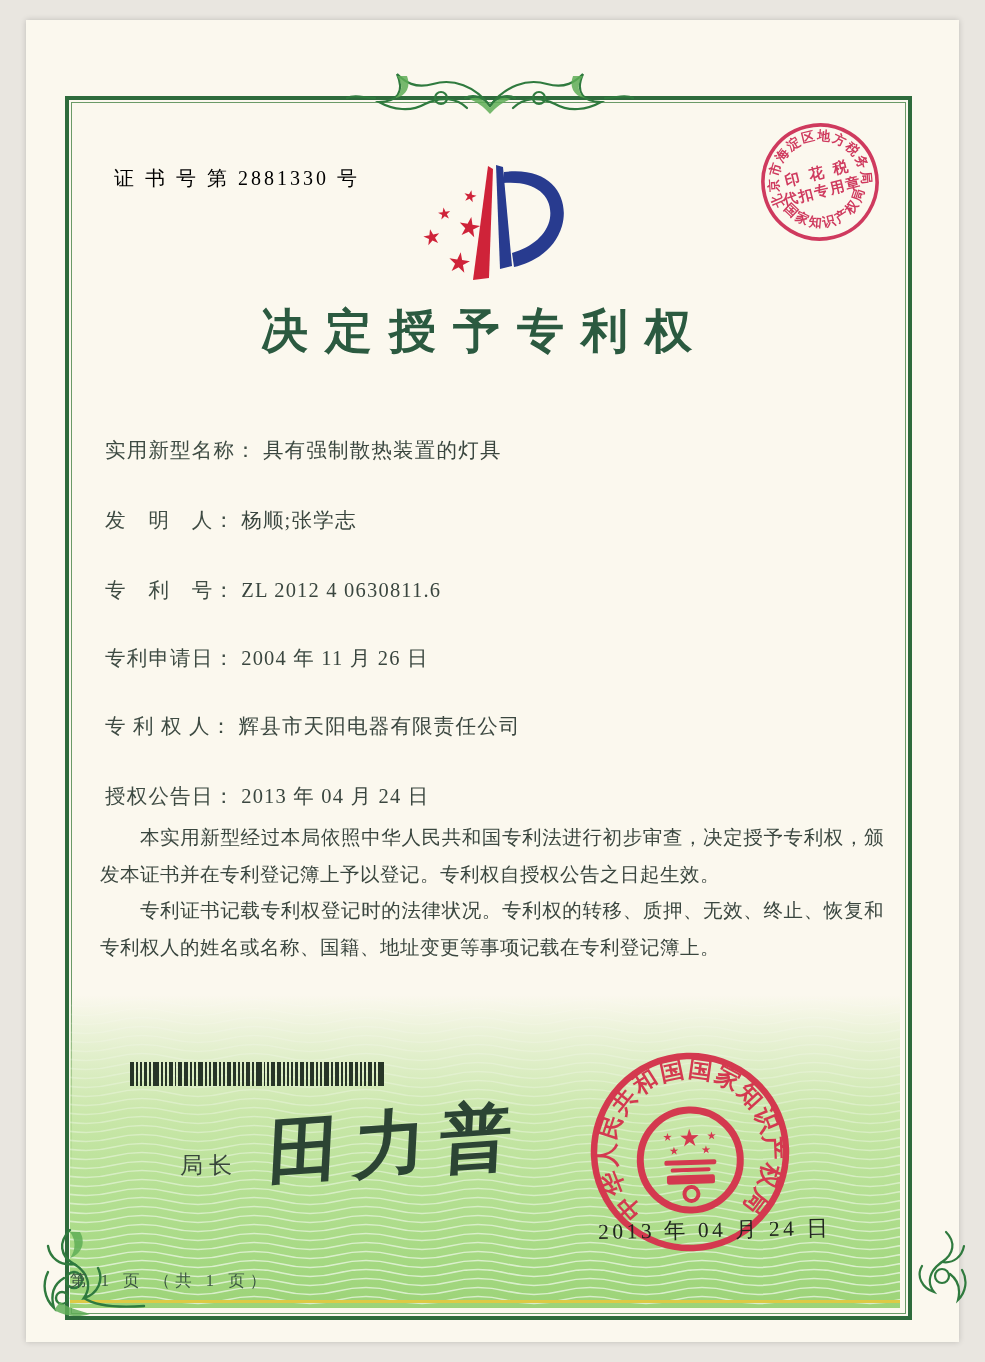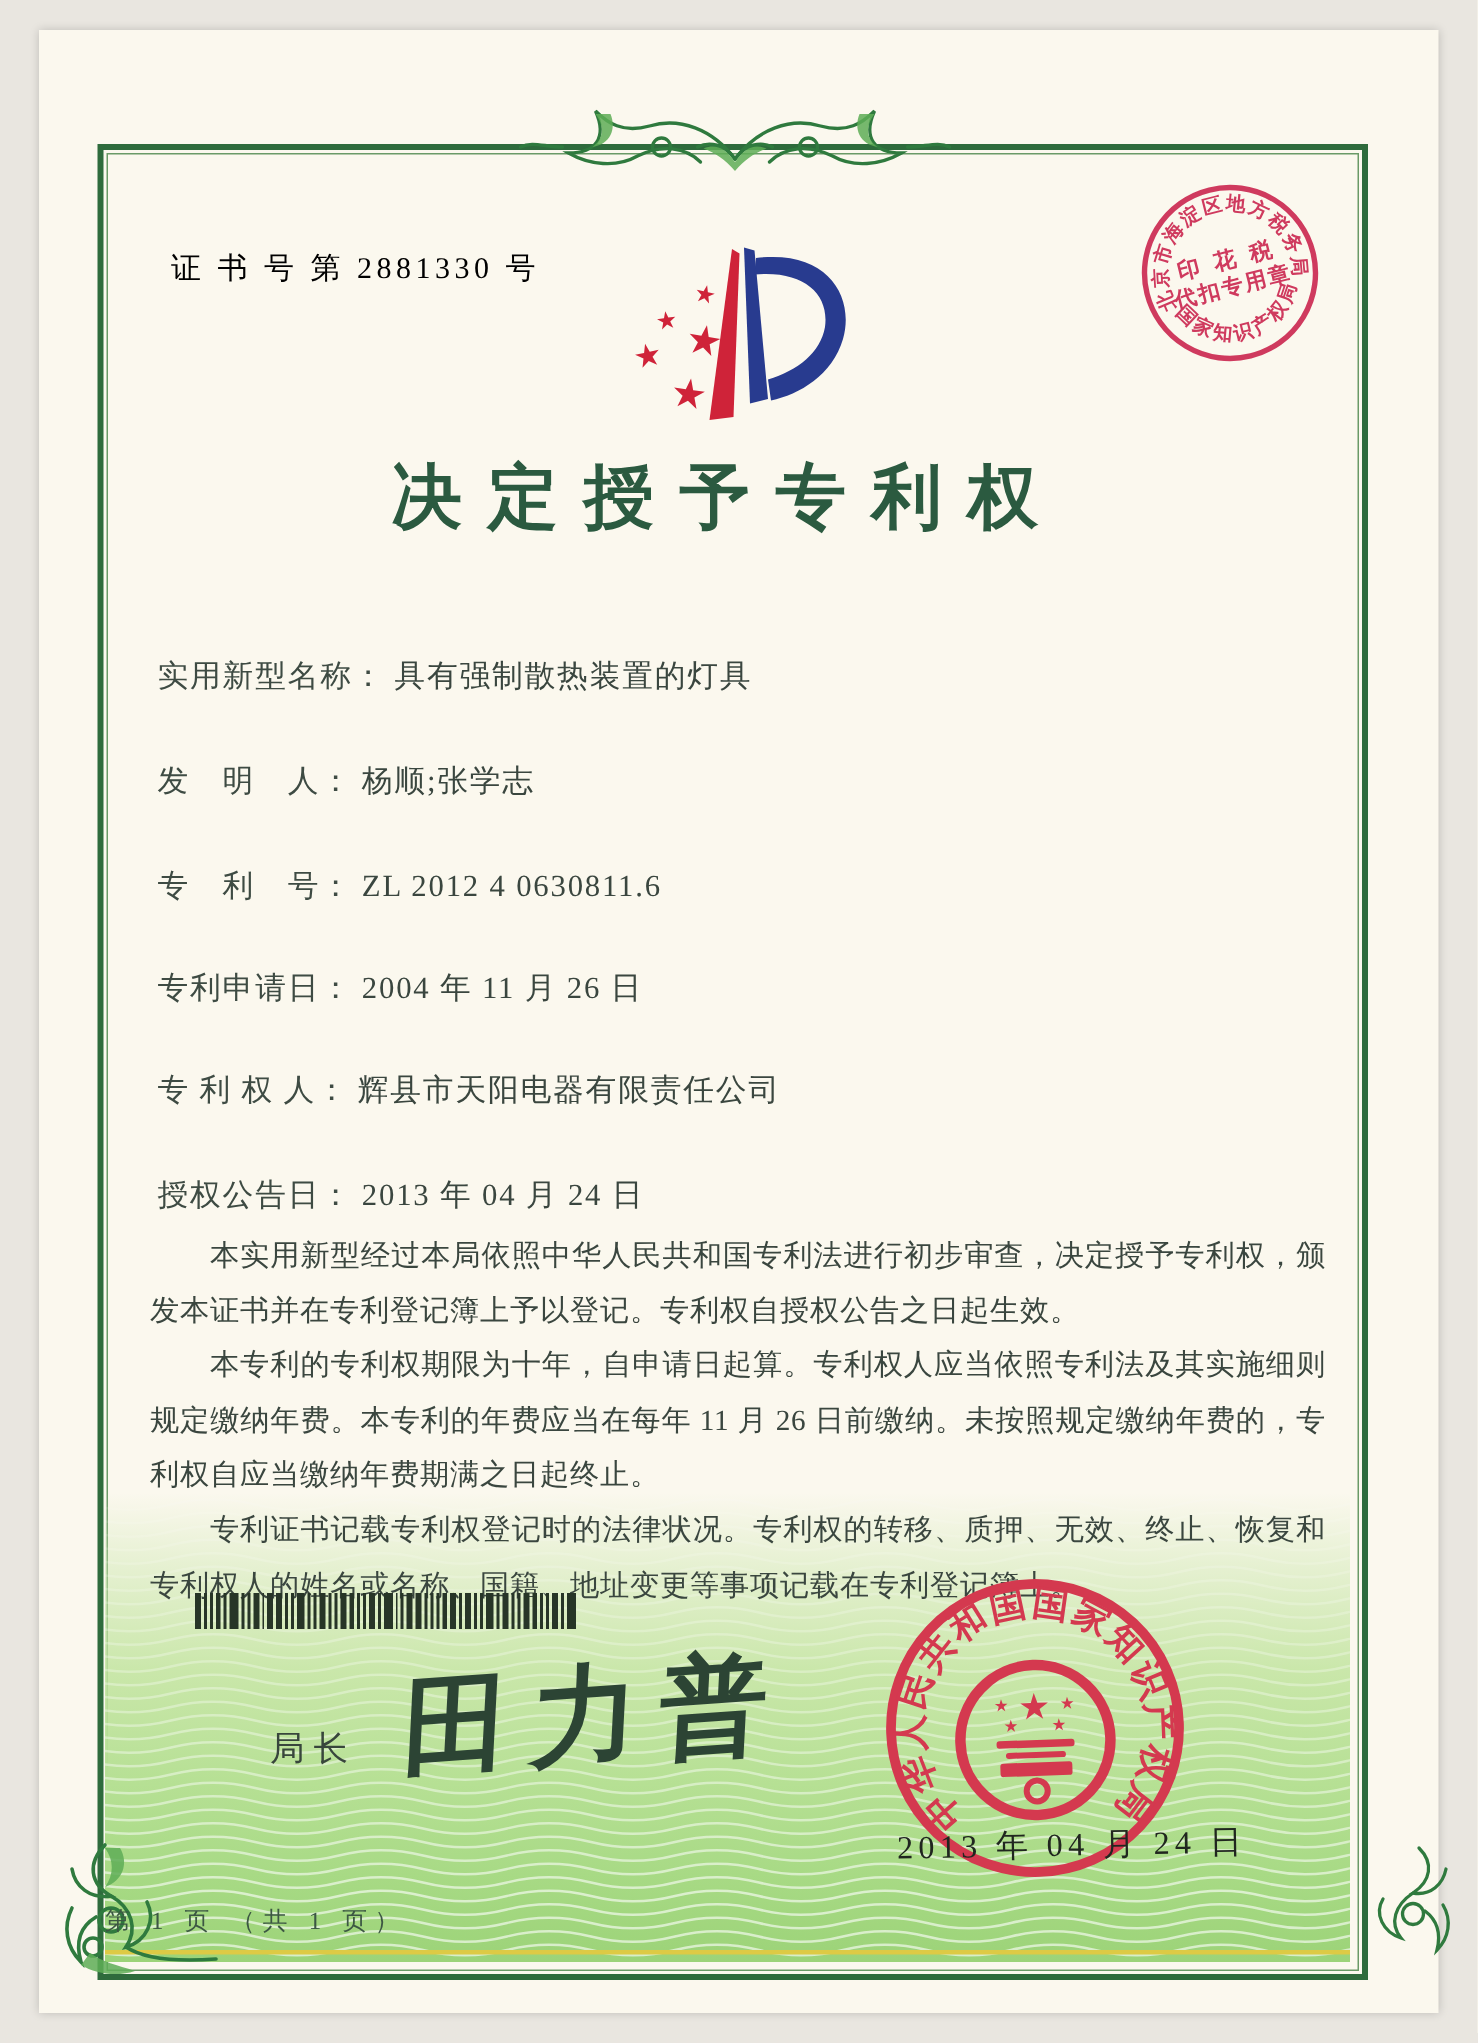--- a/index.html
+++ b/index.html
@@ -225,21 +225,20 @@
 </div>
 <div class="field-row" style="top:712px;">
   <span>专 利 权 人：</span><span class="value">辉县市天阳电器有限责任公司</span>
 </div>
 <div class="field-row" style="top:782px;">
   <span>授权公告日：</span><span class="value">2013 年 04 月 24 日</span>
 </div>
 
 <div class="paragraphs">
   <p>本实用新型经过本局依照中华人民共和国专利法进行初步审查，决定授予专利权，颁发本证书并在专利登记簿上予以登记。专利权自授权公告之日起生效。</p>
-  <p>本专利的专利权期限为十年，自申请日起算。专利权人应当依照专利法及其实施细则规定缴纳年费。本专利的年费应当在每年 11 月 26 日前缴纳。未按照规定缴纳年费的，专利权自应当缴纳年费期满之日起终止。</p>
   <p>专利证书记载专利权登记时的法律状况。专利权的转移、质押、无效、终止、恢复和专利权人的姓名或名称、国籍、地址变更等事项记载在专利登记簿上。</p>
 </div>
 
 <div class="barcode" id="barcode"><i style="width:3.8px"></i><i style="width:1.9px"></i><i style="width:1.9px"></i><i style="width:3.8px"></i><i style="width:1.9px"></i><i style="width:5.699999999999999px"></i><i style="width:1.9px"></i><i style="width:1.9px"></i><i style="width:3.8px"></i><i style="width:1.9px"></i><i style="width:3.8px"></i><i style="width:3.8px"></i><i style="width:1.9px"></i><i style="width:1.9px"></i><i style="width:5.699999999999999px"></i><i style="width:1.9px"></i><i style="width:1.9px"></i><i style="width:3.8px"></i><i style="width:1.9px"></i><i style="width:1.9px"></i><i style="width:3.8px"></i><i style="width:3.8px"></i><i style="width:1.9px"></i><i style="width:1.9px"></i><i style="width:3.8px"></i><i style="width:1.9px"></i><i style="width:5.699999999999999px"></i><i style="width:1.9px"></i><i style="width:1.9px"></i><i style="width:3.8px"></i><i style="width:3.8px"></i><i style="width:1.9px"></i><i style="width:1.9px"></i><i style="width:1.9px"></i><i style="width:3.8px"></i><i style="width:3.8px"></i><i style="width:1.9px"></i><i style="width:3.8px"></i><i style="width:1.9px"></i><i style="width:1.9px"></i><i style="width:5.699999999999999px"></i><i style="width:1.9px"></i><i style="width:3.8px"></i><i style="width:1.9px"></i><i style="width:1.9px"></i><i style="width:3.8px"></i><i style="width:3.8px"></i><i style="width:1.9px"></i><i style="width:1.9px"></i><i style="width:3.8px"></i><i style="width:1.9px"></i><i style="width:5.699999999999999px"></i></div>
 
 <div class="signer-label">局长</div>
 <div class="signature">田力普</div>
 
 <svg class="seal" width="220" height="220" viewBox="0 0 220 220">
   <g fill="#d4394f" transform="rotate(-2 110 110)">

